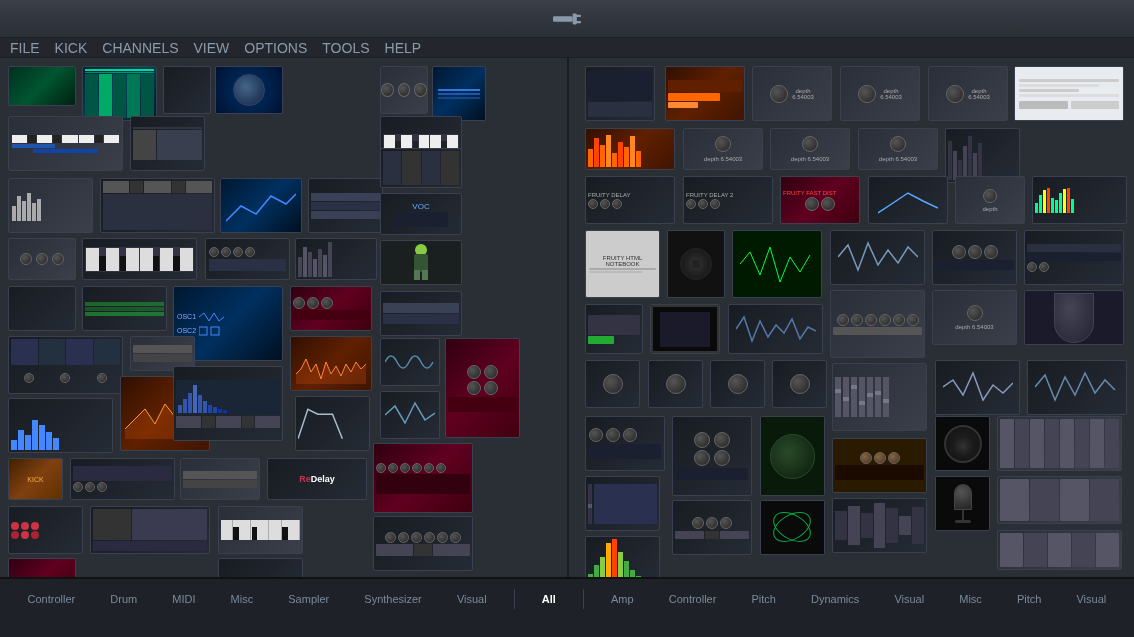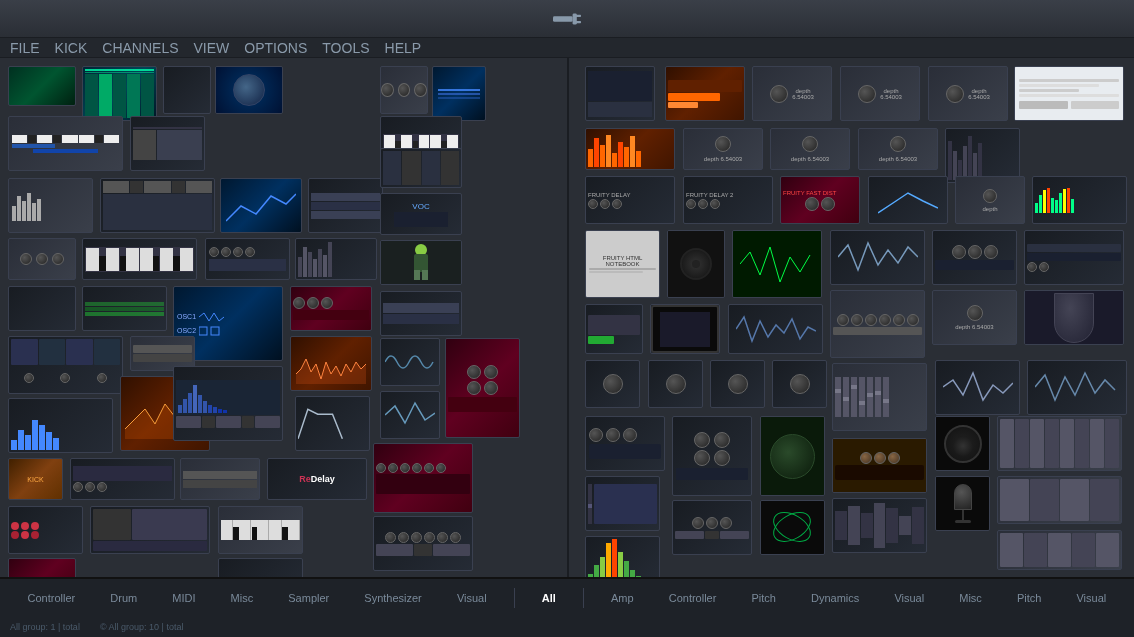--- a/index.html
+++ b/index.html
@@ -1372,17 +1372,13 @@
 
     <span class="category-tab">Amp</span>
     <span class="category-tab">Controller</span>
     <span class="category-tab">Pitch</span>
     <span class="category-tab">Dynamics</span>
     <span class="category-tab">Visual</span>
     <span class="category-tab">Misc</span>
     <span class="category-tab">Pitch</span>
     <span class="category-tab">Visual</span>
   </div>
-  <div class="bottom-info">
-    <span class="bottom-info-text">All group: 1 | total</span>
-    <span class="bottom-info-text">© All group: 10 | total</span>
-  </div>
 </div>
 
 </body></html>

